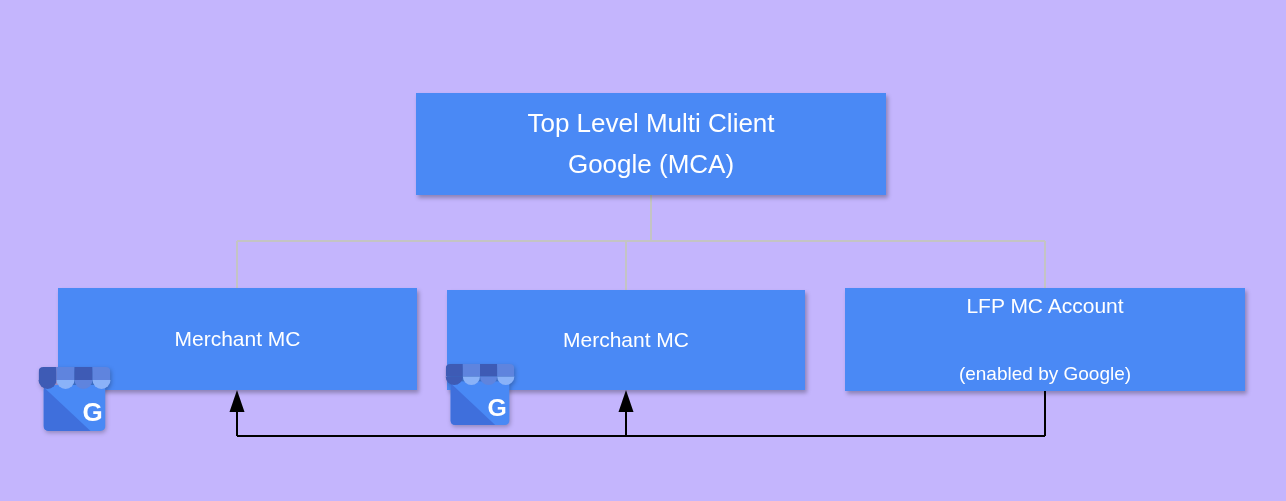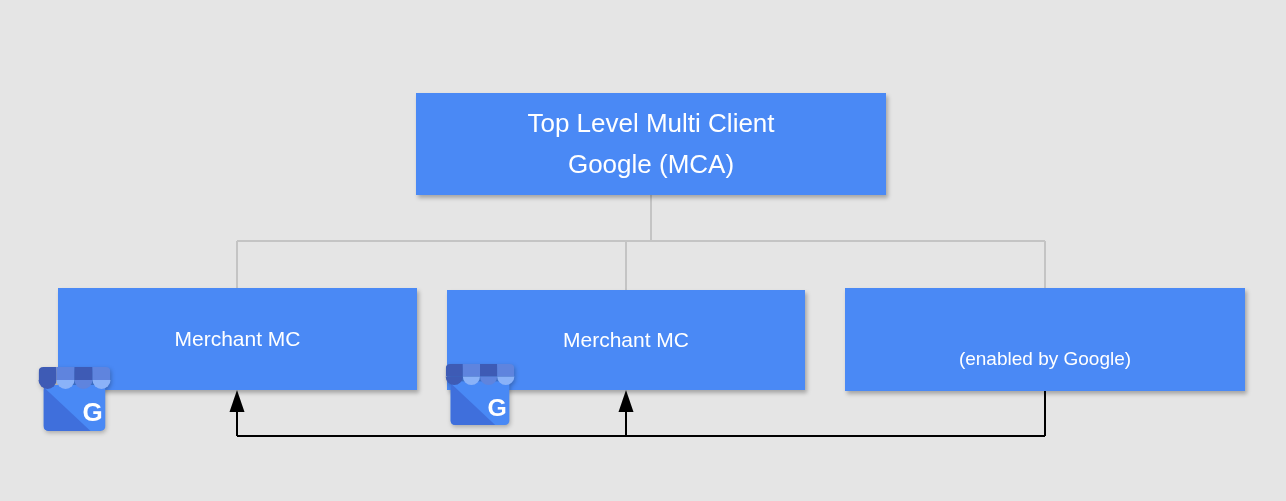--- a/index.html
+++ b/index.html
@@ -1,20 +1,20 @@
 <!DOCTYPE html>
 <html><head>
 <meta charset="utf-8">
 <style>
   html, body { margin: 0; padding: 0; background: #ffffff; }
   .canvas {
     position: relative;
     width: 1286px;
     height: 501px;
-    background: #e5e5e5;
+    background: #c4b5fd;
     overflow: hidden;
     font-family: "Liberation Sans", sans-serif;
   }
   .connectors {
     position: absolute;
     left: 0; top: 0;
     width: 1286px; height: 501px;
     pointer-events: none;
   }
   .node {
@@ -100,20 +100,21 @@
 
   <div class="node node-sub1">
     <span class="line1">Merchant MC</span>
   </div>
 
   <div class="node node-sub2">
     <span class="line1">Merchant MC</span>
   </div>
 
   <div class="node node-lfp">
+    <span class="line1">LFP MC Account</span>
     <span class="line2">(enabled by Google)</span>
   </div>
 
   <svg class="gmb-icon gmb-icon-1" viewBox="0 0 72 66">
     <defs>
       <clipPath id="bodyClip1">
           <rect x="5" y="18" width="62" height="46" rx="5"></rect>
         </clipPath>
       <clipPath id="awningClip1">
           <path d="M0 5 Q0 0 5 0 H67 Q72 0 72 5 V13 H0 Z"></path>

